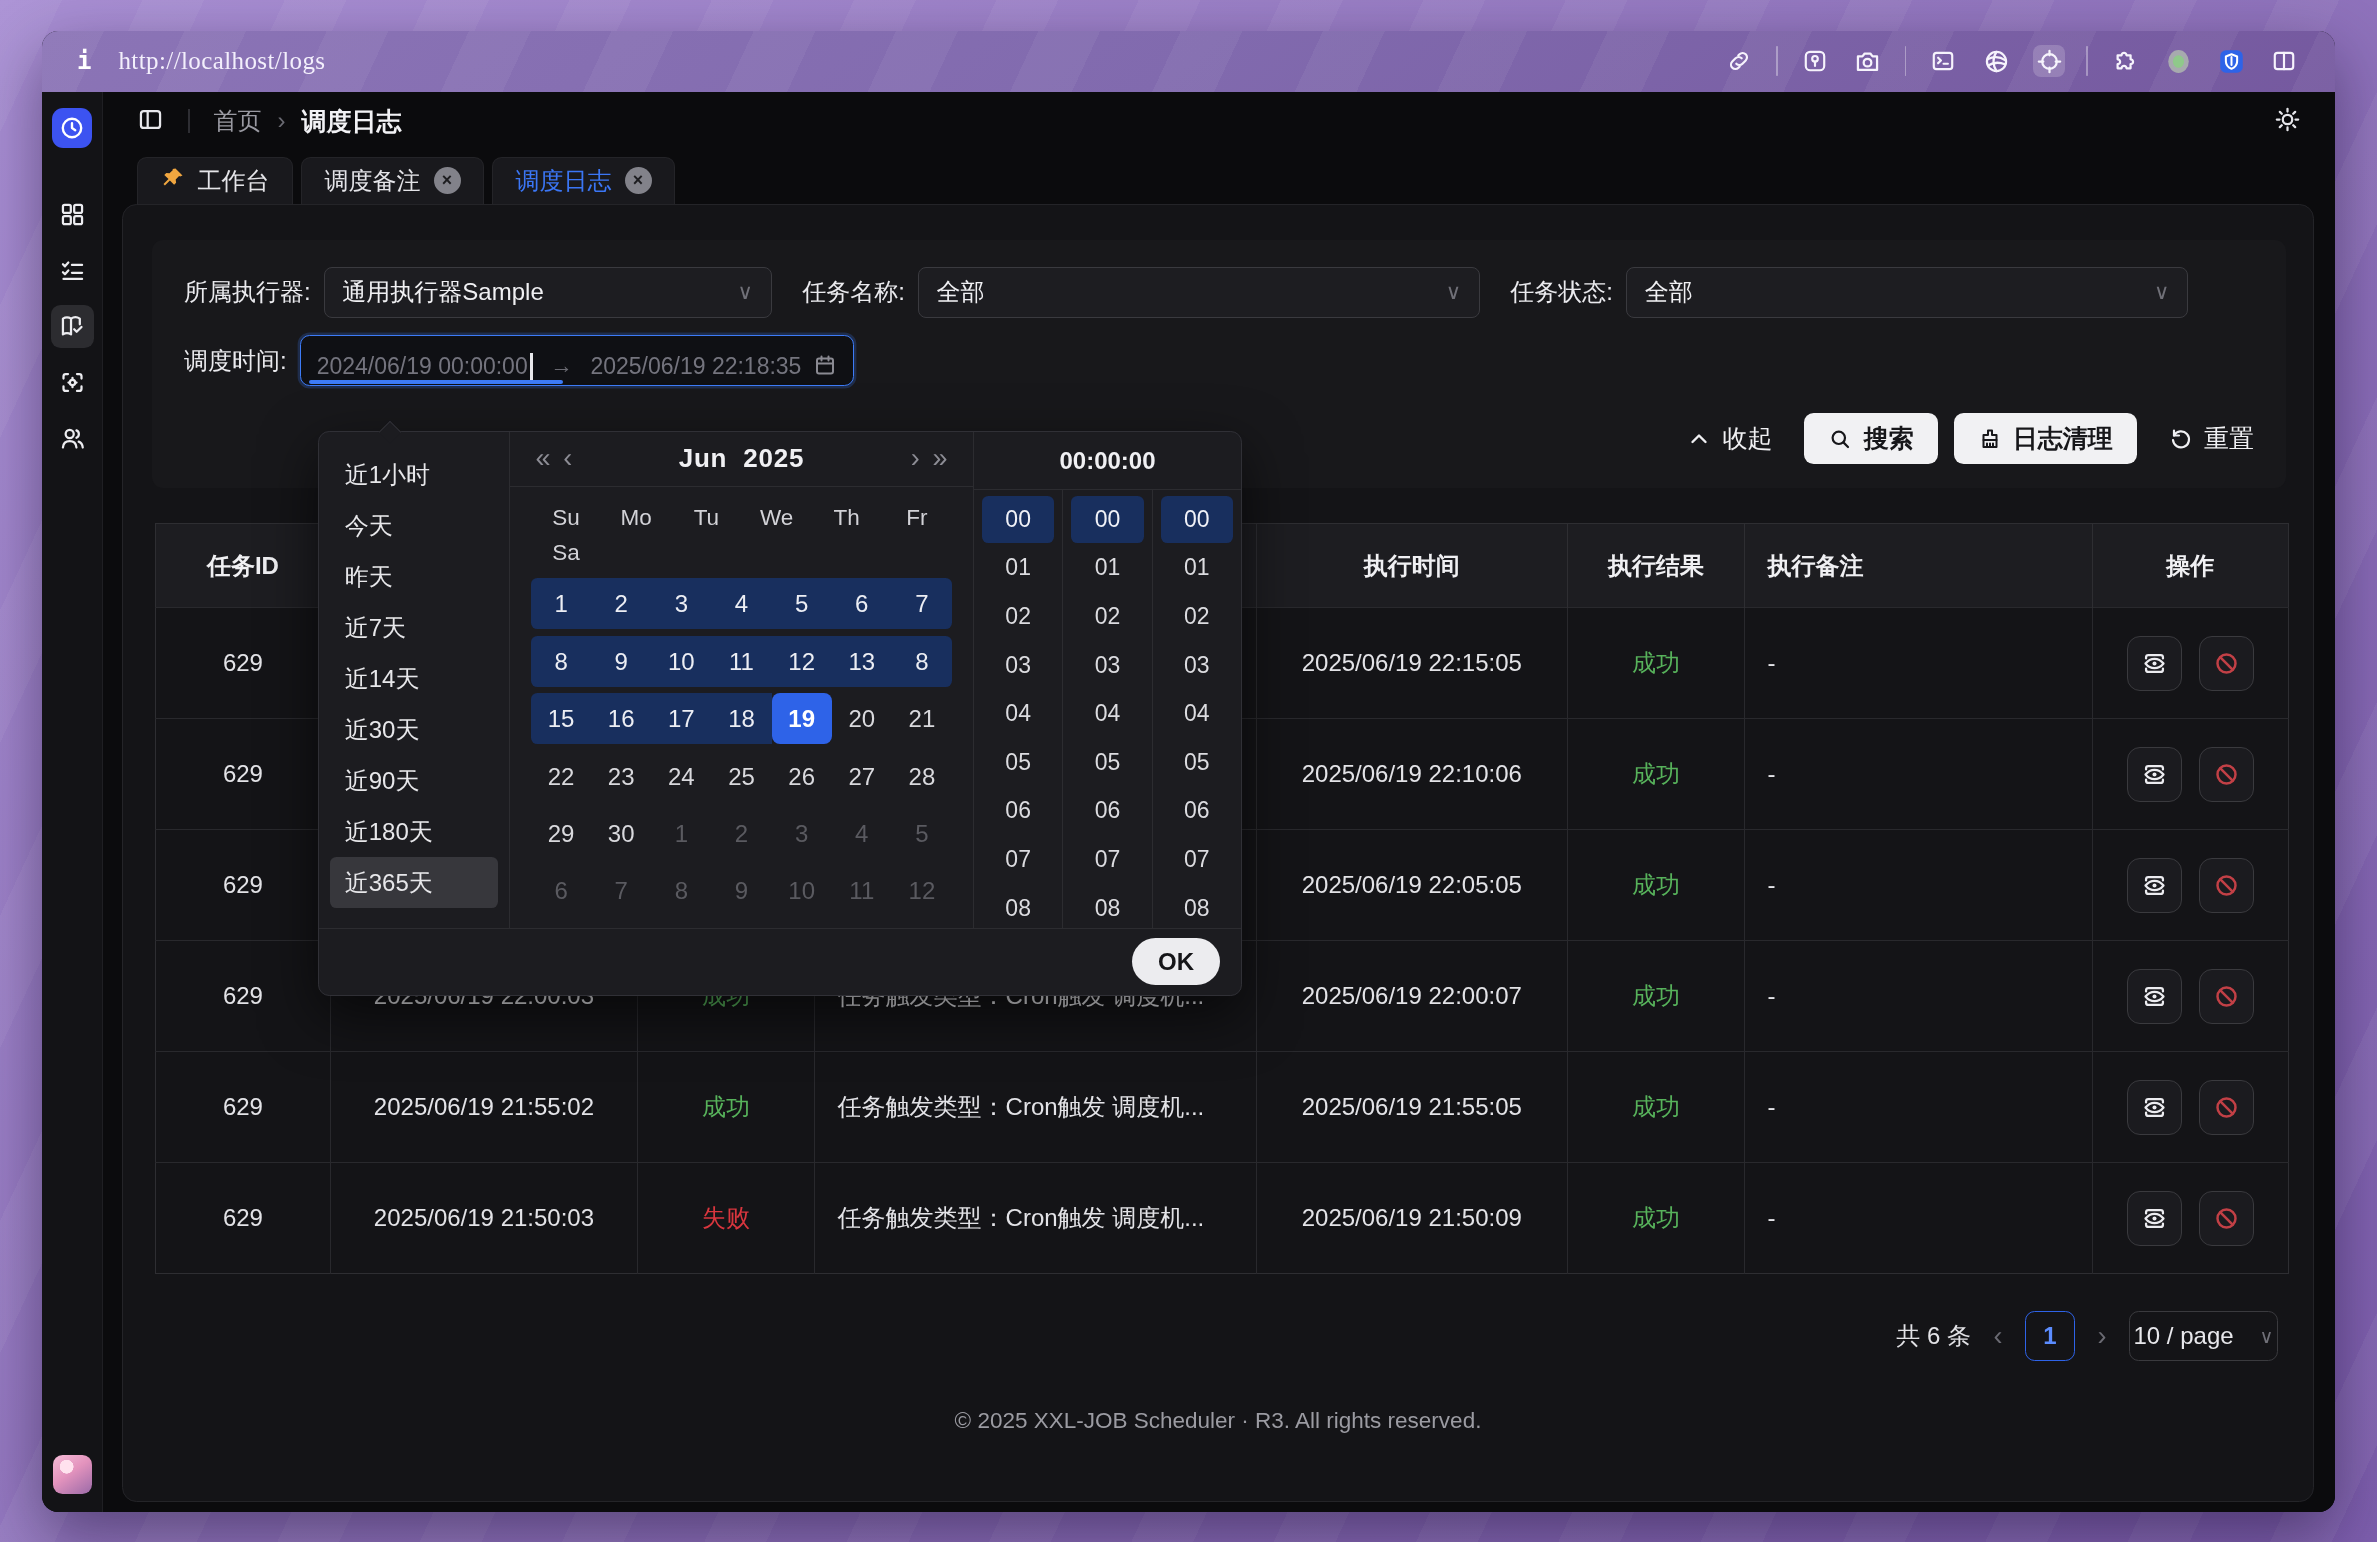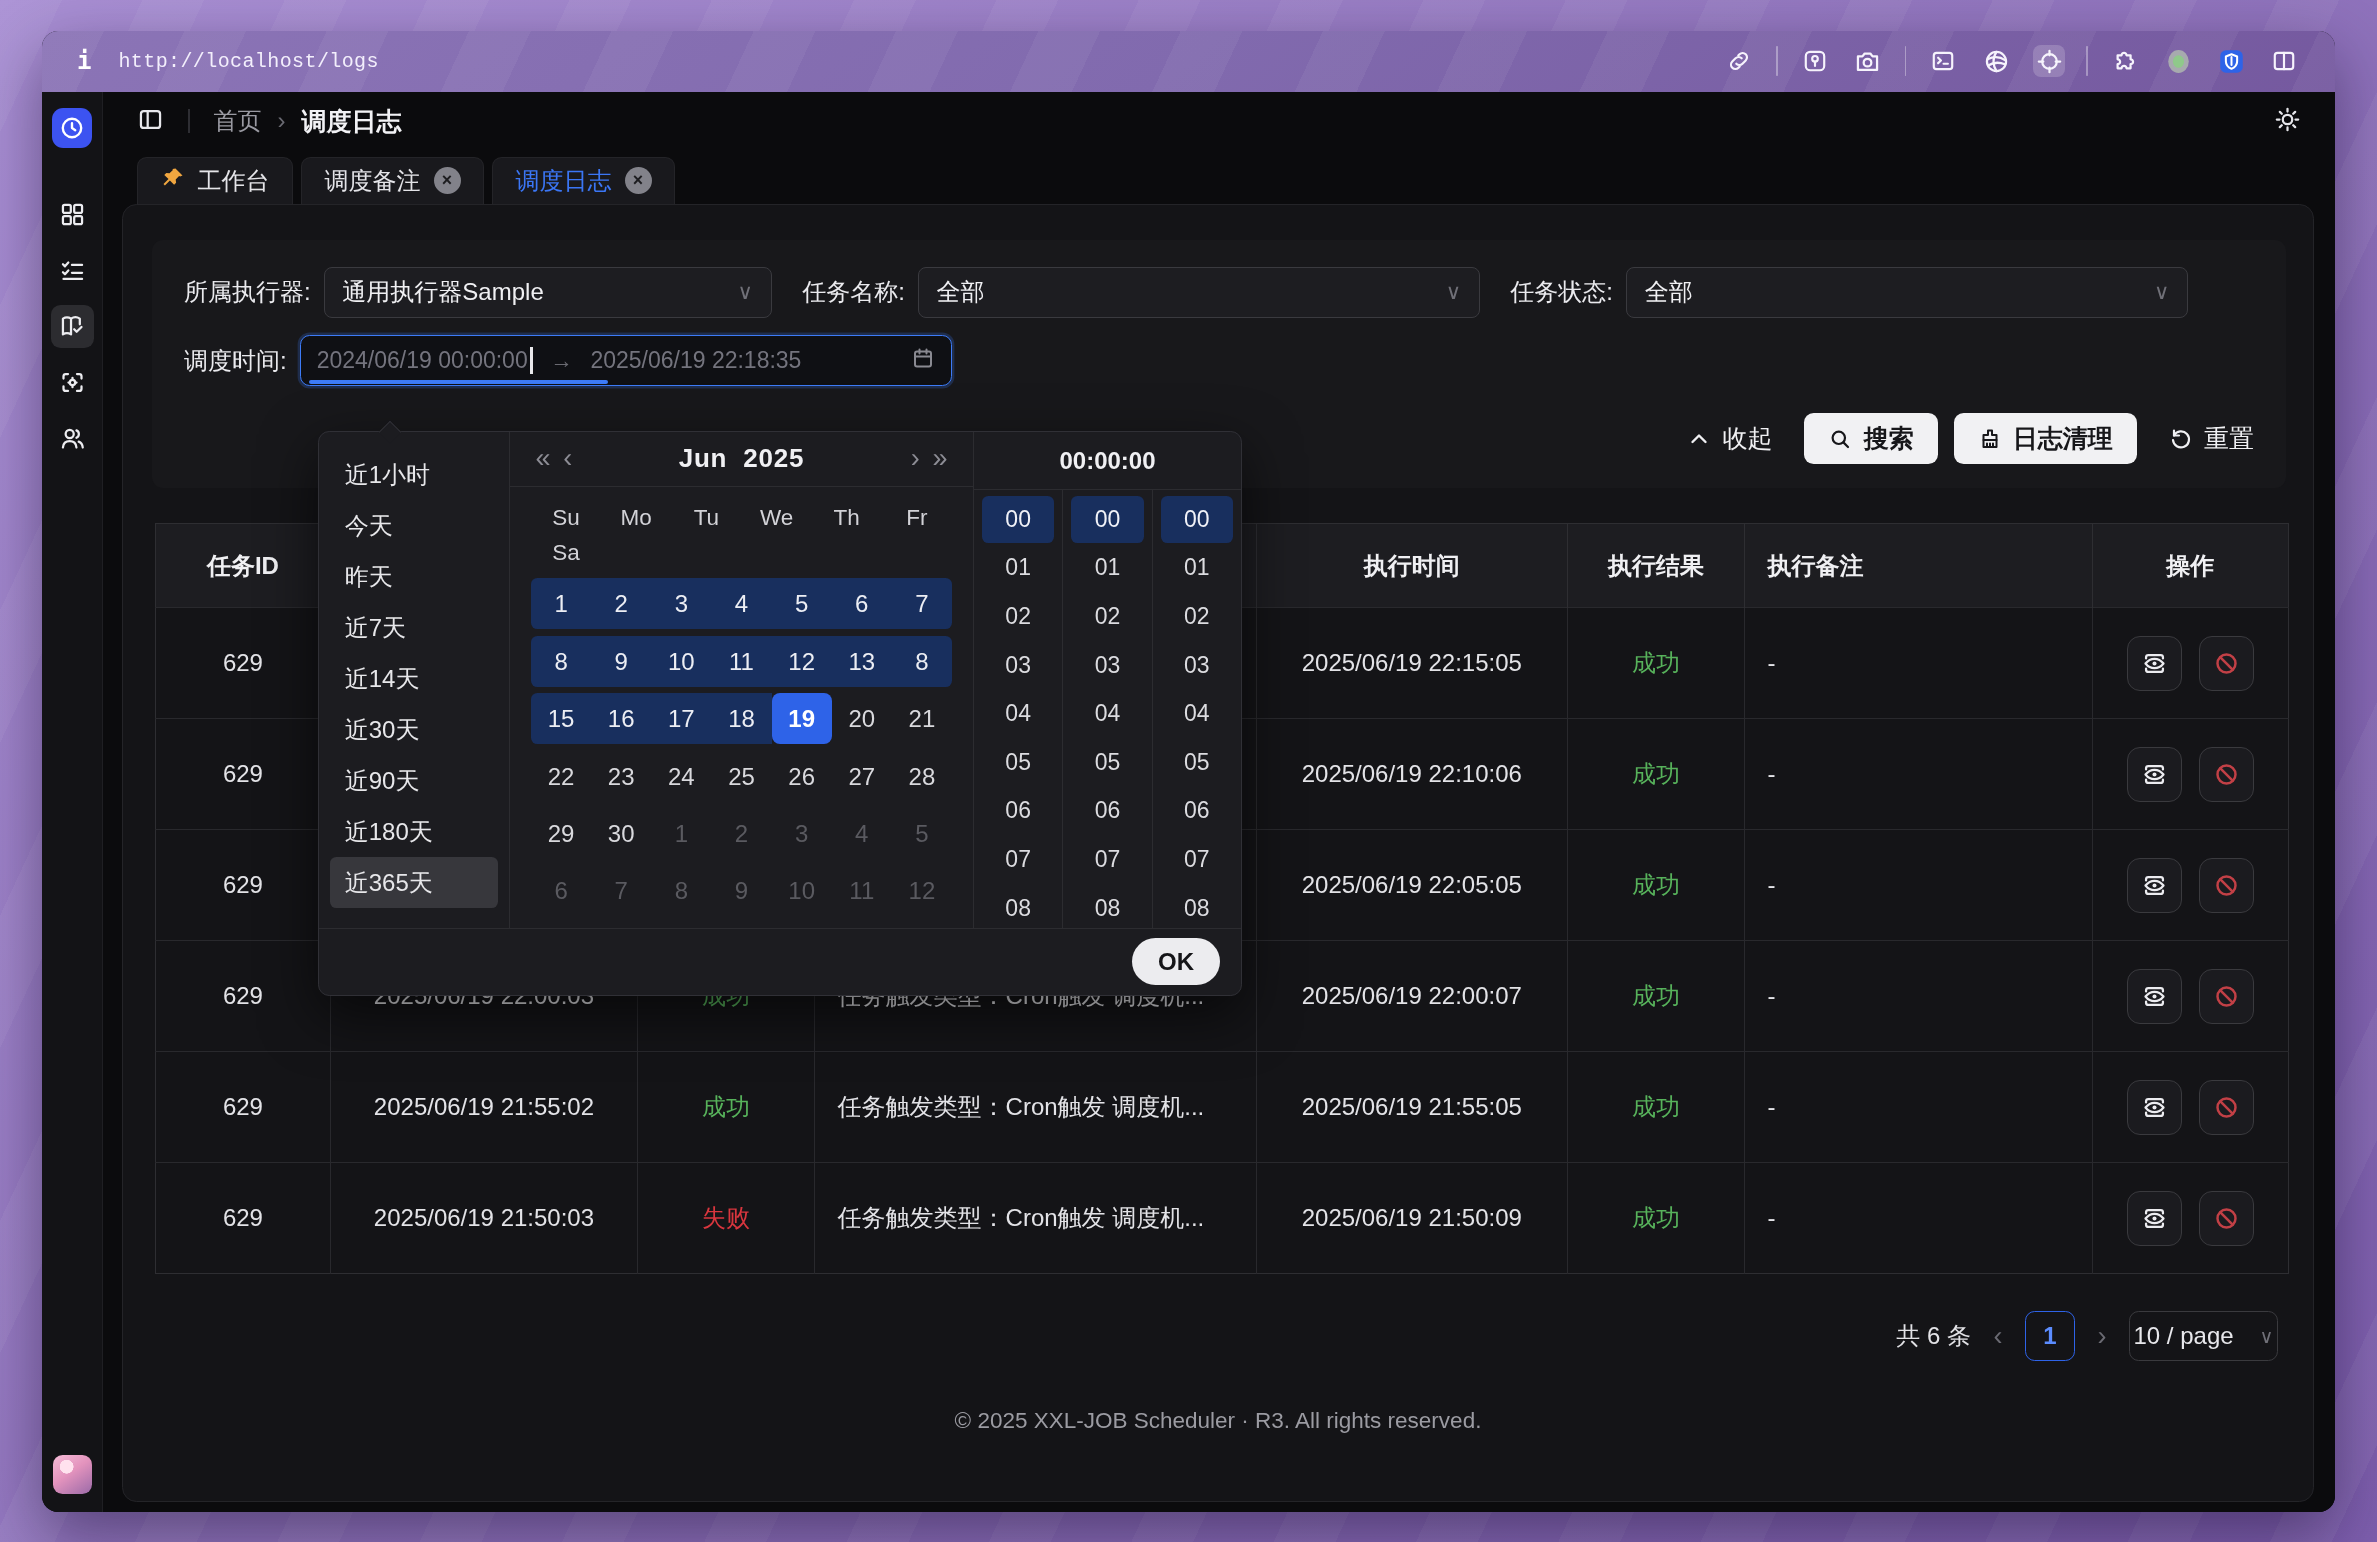--- a/index.html
+++ b/index.html
@@ -10,21 +10,21 @@
       repeating-linear-gradient(115deg, rgba(255,255,255,.05) 0 56px, rgba(255,255,255,0) 56px 129px),
       linear-gradient(140deg,#a98fd4 0%,#9377bf 45%,#7d5ead 100%);}
   .window{position:absolute;left:42px;top:30.5px;right:42px;bottom:30.5px;border-radius:16px;overflow:hidden;
     background:#0b0b0d;box-shadow:0 24px 64px rgba(20,8,40,.45);}
   
   .chrome{height:61px;display:flex;align-items:center;padding:0 35px;
     background:
       repeating-linear-gradient(115deg, rgba(255,255,255,.05) 0 56px, rgba(255,255,255,0) 56px 129px),
       linear-gradient(140deg,#8b74b6 0%,#816aae 50%,#75599f 100%);}
   .chrome-info{color:#fff;font-family:"DejaVu Sans Mono",monospace;font-size:24px;font-weight:700;margin-right:27px}
-  .chrome-url{color:#f3effc;font-family:Liberation Mono, monospace;font-size:20px;letter-spacing:0.4px}
+  .chrome-url{color:#f3effc;font-family:Liberation Serif, serif;font-size:25px;letter-spacing:0.4px}
   .chrome-right{margin-left:auto;display:flex;align-items:center;gap:21px;color:#f6f3fc}
   .cico{width:32px;height:32px;display:flex;align-items:center;justify-content:center;border-radius:8px}
   .cico svg{display:block}
   .cico.hl{background:rgba(255,255,255,.18)}
   .cdiv{width:1.6px;height:30.5px;background:rgba(255,255,255,.35);border-radius:0.8px}
   
   .content{display:flex;height:calc(100% - 61px)}
   .sidebar{width:61px;background:#131316;border-right:0.8px solid #1f1f23;display:flex;flex-direction:column;align-items:center;padding:16px 0 17.7px}
   .logo-btn{width:40px;height:40px;border-radius:11.2px;background:#3c53f1;display:flex;align-items:center;justify-content:center}
   .side-ico{width:43px;height:43px;border-radius:9.6px;display:flex;align-items:center;justify-content:center;color:#ececf0}
@@ -53,22 +53,22 @@
   
   .filter-panel{margin:35px 27px 0 29px;background:#18181b;border-radius:11.2px;padding:27px 32px 24px}
   .f-row{display:flex;align-items:center}
   .f-row + .f-row{margin-top:17.7px}
   .f-group{display:flex;align-items:center}
   .f-group + .f-group{margin-left:30.5px}
   .f-label{font-size:24px;color:#eaeaee;margin-right:13px;white-space:nowrap}
   .f-select{height:51px;border-radius:8px;background:#1d1d21;border:0.8px solid #3a3a3f;display:flex;align-items:center;padding:0 17.7px;font-size:24px;color:#f0f0f3}
   .f-select .chev{margin-left:auto;color:#707078;font-size:21px}
   .w680{width:448px}.w700{width:562px}
-  .range-input{position:relative;width:652px;height:51px;border-radius:9.6px;border:1.6px solid #3d7bf7;background:#0f1014;
-    box-shadow:0 0 0 2.4px rgba(61,123,247,.22);display:flex;align-items:center;padding:17px 16px;font-size:23px;color:#74747e}
+  .range-input{position:relative;width:554px;height:51px;border-radius:9.6px;border:1.6px solid #3d7bf7;background:#0f1014;
+    box-shadow:0 0 0 2.4px rgba(61,123,247,.22);display:flex;align-items:flex-start;padding:17px 16px;font-size:23px;color:#74747e}
   .range-input .caret{display:inline-block;width:2.4px;height:27px;background:#e8e8ec;margin-left:2.4px}
   .range-input .arrow{color:#6a6a72;margin:0 17.7px;font-size:22.5px}
   .range-input .cal-ic{margin-left:auto;color:#8a8a92}
   .range-underline{position:absolute;left:8px;bottom:1.6px;width:46%;height:4px;border-radius:2.4px;background:#3d7bf7}
   .btn-row{margin-top:27px;display:flex;align-items:center;justify-content:flex-end;gap:32px}
   .text-btn{display:flex;align-items:center;gap:11.2px;font-size:25px;color:#f0f0f3;background:none;border:none;cursor:pointer}
   .pill-btn{display:flex;align-items:center;gap:11.2px;height:51px;padding:0 24px;border-radius:9.6px;background:#f1f1f3;border:none;
     color:#17171a;font-size:25px;font-weight:700;cursor:pointer}
   .pill-gap{margin-left:-16px}
   

